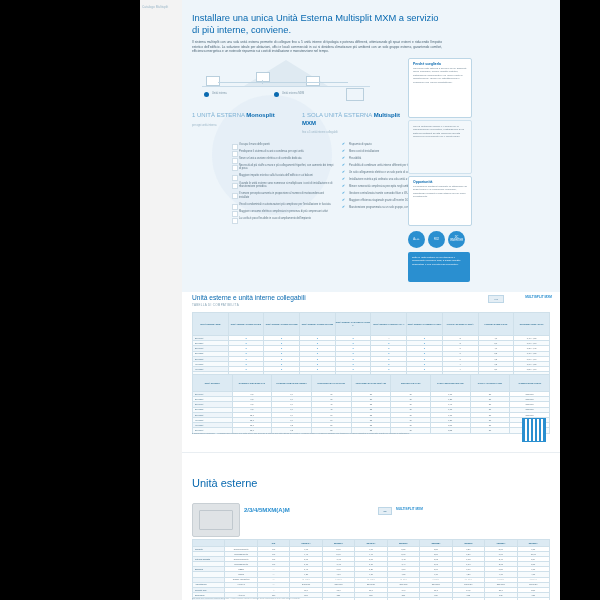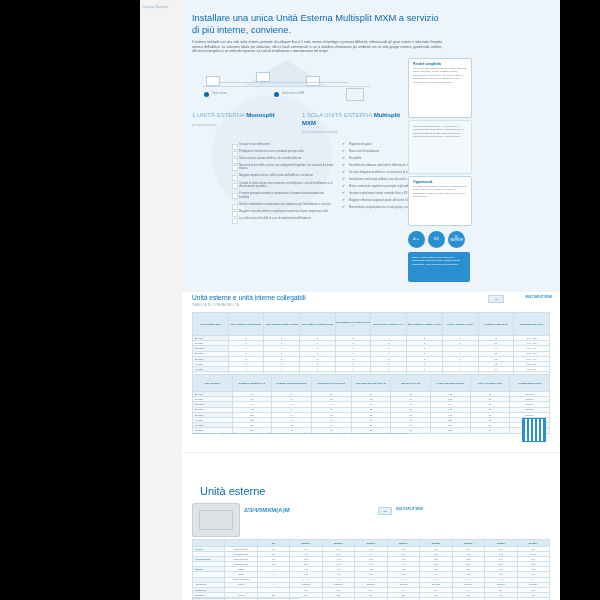--- a/index.html
+++ b/index.html
@@ -82,21 +82,21 @@
   .t2 thead th{height:16px;}
   .t2 tbody td{height:4.2px;}
   .legend{position:absolute;left:10px;top:140px;width:300px;font-size:1.9px;line-height:2.6px;color:#7d96a6;}
   .qr{position:absolute;right:14px;top:126px;width:22px;height:22px;background:
       repeating-linear-gradient(90deg,#2a8fd0 0 2px,#ffffff 2px 4px),
       repeating-linear-gradient(0deg,#2a8fd0 0 2px,transparent 2px 4px);
       border:1px solid #2a8fd0;}
 
   
   .sec3{position:absolute;left:42px;top:452px;width:378px;height:148px;background:#ffffff;border-top:1px solid #e9eef2;}
-  .sec3 h2{position:absolute;left:10px;top:24px;margin:8px;font-size:11px;font-weight:400;color:#0a6ab0;}
+  .sec3 h2{position:absolute;left:10px;top:24px;margin:0;font-size:11px;font-weight:400;color:#0a6ab0;}
   .prod-img{position:absolute;left:10px;top:50px;width:46px;height:32px;background:#dfe3e6;border:1px solid #c8cfd4;border-radius:2px;}
   .prod-img:after{content:"";position:absolute;left:6px;top:6px;right:6px;bottom:6px;border:1px solid #c0c8ce;border-radius:1px;}
   .model{position:absolute;left:62px;top:54px;font-size:6px;color:#2a8fd0;font-weight:bold;}
   .tag-ee{position:absolute;left:196px;top:54px;width:12px;height:6px;background:#e4eef5;border:1px solid #bdd6e6;font-size:2.4px;color:#4a7f9f;display:flex;align-items:center;justify-content:center;}
   .code3{position:absolute;left:214px;top:54px;font-size:3.2px;color:#2a8fd0;font-weight:bold;}
   .t3{left:10px;top:64px;width:358px;}
   .t3 thead th{height:6px;}
   .t3 tbody td{height:4.1px;}
   .t3 tbody td.rowhead{font-size:1.85px;}
   .foot-note{position:absolute;left:10px;bottom:2px;font-size:1.9px;color:#93a9b6;}

